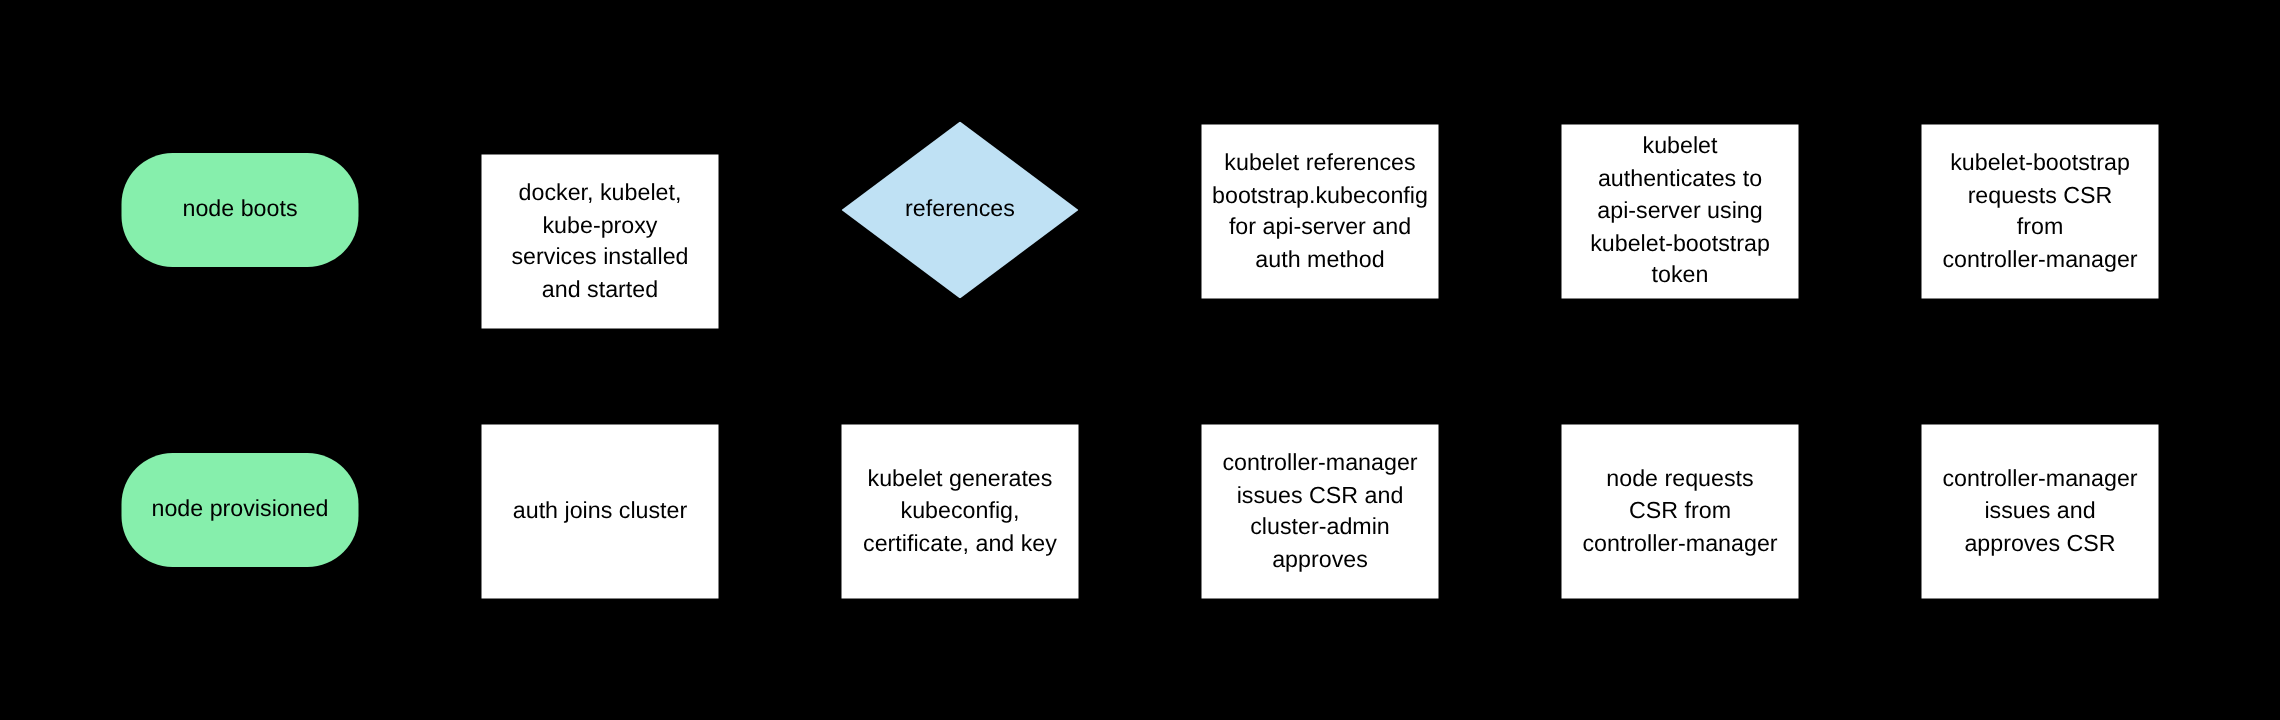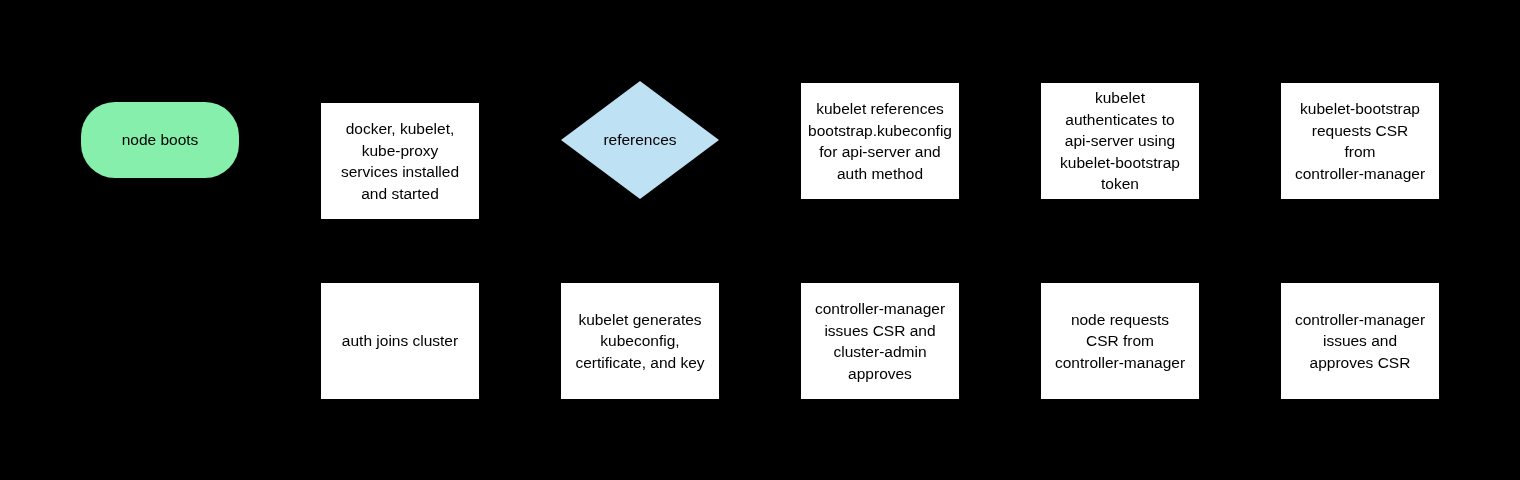--- a/index.html
+++ b/index.html
@@ -100,20 +100,23 @@
 token</span>
   </div>
 
   <div class="node rect" style="left:1281px; top:83px; width:158px; height:116px;">
     <span>kubelet-bootstrap
 requests CSR
 from
 controller-manager</span>
   </div>
 
+  <div class="node round" style="left:81px; top:302px; width:158px; height:76px;">
+    <span>node provisioned</span>
+  </div>
 
   <div class="node rect" style="left:321px; top:283px; width:158px; height:116px;">
     <span>auth joins cluster</span>
   </div>
 
   <div class="node rect" style="left:561px; top:283px; width:158px; height:116px;">
     <span>kubelet generates
 kubeconfig,
 certificate, and key</span>
   </div>

